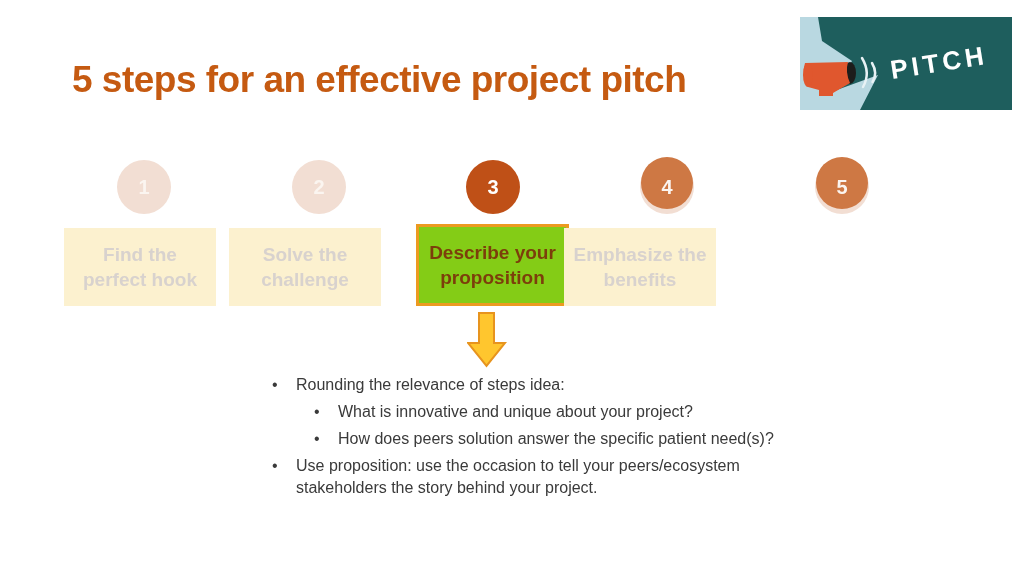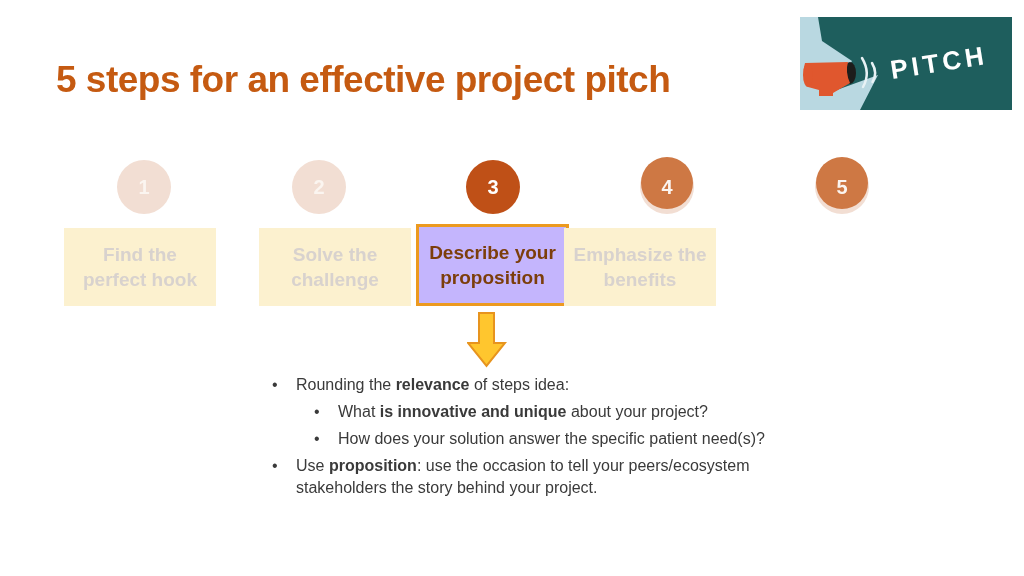--- a/index.html
+++ b/index.html
@@ -1,20 +1,20 @@
 <!DOCTYPE html>
 <html><head>
 <meta charset="utf-8">
 <style>
   html,body{margin:0;padding:0;background:#ffffff;}
   body{font-family:"Liberation Sans", sans-serif;}
   .slide{position:relative;width:1024px;height:576px;background:#ffffff;overflow:hidden;}
 
   .title{
-    position:absolute;left:56px;top:56px;width:740px;
+    position:absolute;left:72px;top:56px;width:740px;
     font-size:37px;font-weight:bold;color:#C55A11;line-height:48px;
     letter-spacing:-0.5px;white-space:nowrap;
   }
 
   .badge{position:absolute;left:800px;top:17px;width:212px;height:93px;}
 
   .step{position:absolute;inset:0;pointer-events:none;}
   .circle{
     position:absolute;top:160px;width:54px;height:54px;border-radius:50%;
     background:#F2DED3;color:#FBF5F0;font-weight:bold;font-size:20px;
@@ -24,40 +24,40 @@
     content:'';position:absolute;left:1px;top:-3px;width:52px;height:52px;
     border-radius:50%;background:#CE7844;z-index:-1;
   }
   .box{
     position:absolute;top:228px;width:152px;height:78px;box-sizing:border-box;
     background:#FCF1CF;color:#D8D2CE;font-weight:bold;font-size:19px;line-height:1.32;
     display:flex;align-items:center;justify-content:center;text-align:center;
     padding:0 8px;
   }
   .s1 .circle{left:117px}.s1 .box{left:64px}
-  .s2 .circle{left:292px}.s2 .box{left:259px}
+  .s2 .circle{left:292px}.s2 .box{left:229px}
   .s3 .circle{left:466px}.s3 .box{left:416px}
   .s4 .circle{left:640px}.s4 .box{left:564px}
   .s5 .circle{left:815px}.s5 .box{left:766px}
   .active .circle{background:#BF5017;color:#ffffff;}
   .active .box{
-    top:224px;height:82px;width:153px;background:#c4b5fd;
+    top:224px;height:82px;width:153px;background:#84cc16;
     border:3px solid #EC9A20;color:#7C3E0B;
   }
 
   .arrow{position:absolute;left:467px;top:312px;}
 
   .bullets{
     position:absolute;left:272px;top:374px;width:560px;
     color:#3A3A3A;font-size:16px;
   }
   .bl{display:flex;line-height:22px;margin-bottom:5px;}
   .bl .dot{width:24px;flex:none;}
   .l2{margin-left:42px;}
-  .b{font-weight:bold;}
+  .b{font-weight:normal;}
 </style>
 </head>
 <body>
 
 <div class="slide">
 
   <div class="title">5 steps for an effective project pitch</div>
 
   <svg class="badge" viewBox="0 0 212 93" xmlns="http://www.w3.org/2000/svg">
     <rect width="212" height="93" fill="#B9D8E1"></rect>
@@ -127,21 +127,21 @@
       <span class="txt"><span>Rounding the </span><span class="b">relevance</span><span> of steps idea:</span></span>
     </div>
 
     <div class="bl l2">
       <span class="dot">•</span>
       <span class="txt"><span>What </span><span class="b">is innovative and unique</span><span> about your project?</span></span>
     </div>
 
     <div class="bl l2">
       <span class="dot">•</span>
-      <span class="txt"><span>How does your solution answer the specific patient need(s)?</span></span>
+      <span class="txt"><span>How does peers solution answer the specific patient need(s)?</span></span>
     </div>
 
     <div class="bl l1">
       <span class="dot">•</span>
       <span class="txt"><span>Use </span><span class="b">proposition</span><span>: use the occasion to tell your peers/ecosystem stakeholders the story behind your project.</span></span>
     </div>
 
   </div>
 
 </div>

